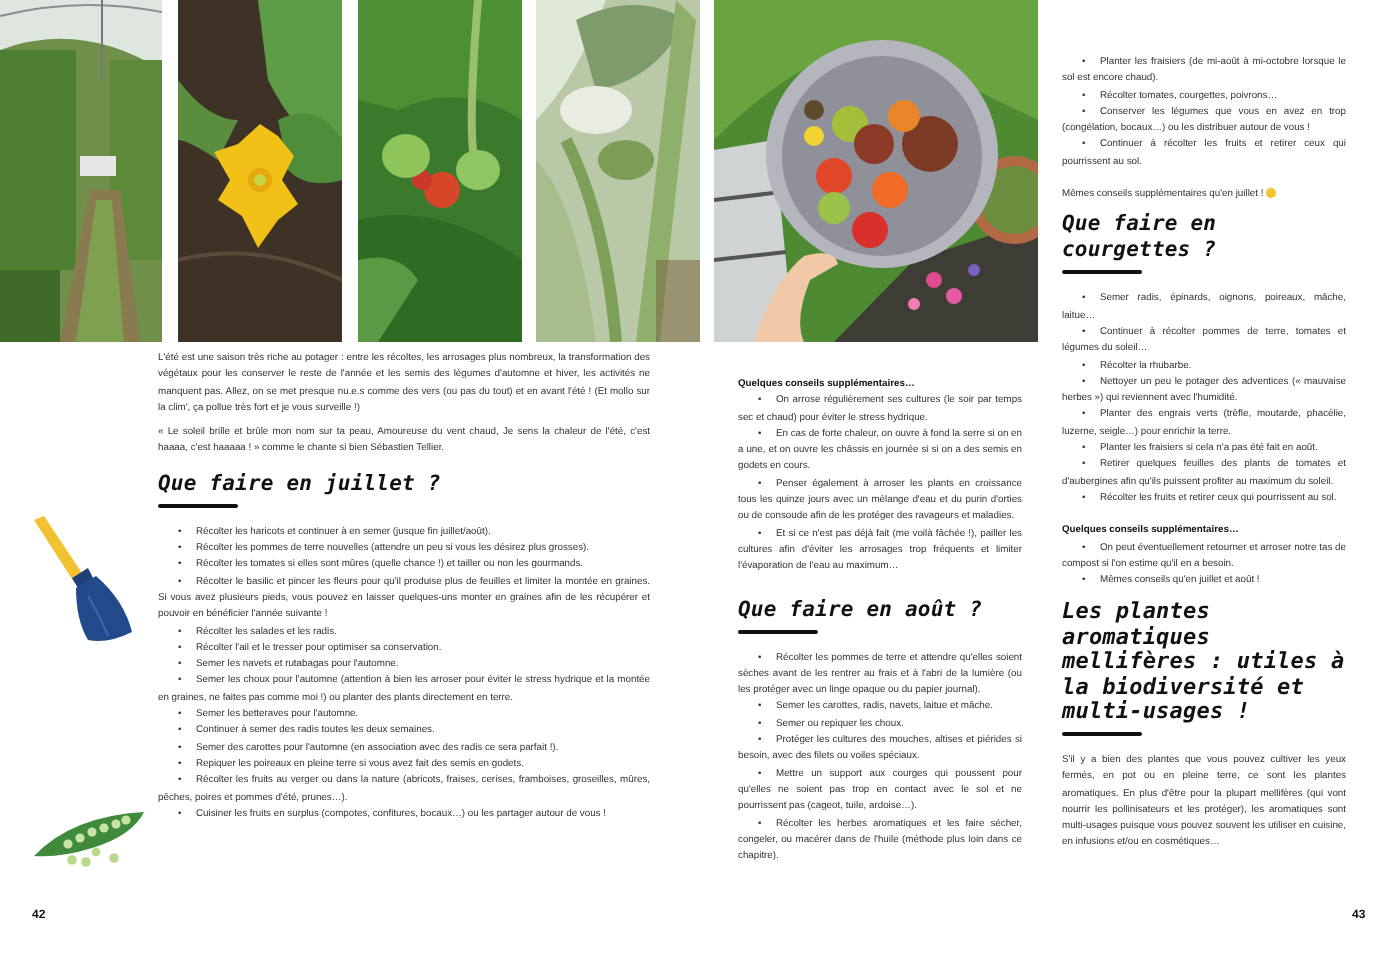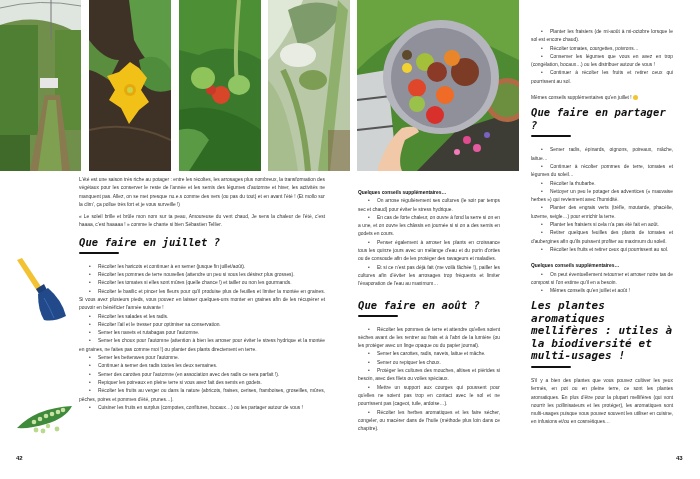--- a/index.html
+++ b/index.html
@@ -142,21 +142,21 @@
     <li>Semer les choux pour l'automne (attention à bien les arroser pour éviter le stress hydrique et la montée en graines, ne faites pas comme moi !) ou planter des plants directement en terre.</li>
     <li>Semer les betteraves pour l'automne.</li>
     <li>Continuer à semer des radis toutes les deux semaines.</li>
     <li>Semer des carottes pour l'automne (en association avec des radis ce sera parfait !).</li>
     <li>Repiquer les poireaux en pleine terre si vous avez fait des semis en godets.</li>
     <li>Récolter les fruits au verger ou dans la nature (abricots, fraises, cerises, framboises, groseilles, mûres, pêches, poires et pommes d'été, prunes…).</li>
     <li>Cuisiner les fruits en surplus (compotes, confitures, bocaux…) ou les partager autour de vous !</li>
   </ul>
 </div>
 
-<div class="col" style="left:358px; top:189px; width:142px;">
+<div class="col" style="left:369px; top:189px; width:142px;">
   <p class="bold">Quelques conseils supplémentaires…</p>
   <ul>
     <li>On arrose régulièrement ses cultures (le soir par temps sec et chaud) pour éviter le stress hydrique.</li>
     <li>En cas de forte chaleur, on ouvre à fond la serre si on en a une, et on ouvre les châssis en journée si si on a des semis en godets en cours.</li>
     <li>Penser également à arroser les plants en croissance tous les quinze jours avec un mélange d'eau et du purin d'orties ou de consoude afin de les protéger des ravageurs et maladies.</li>
     <li>Et si ce n'est pas déjà fait (me voilà fâchée !), pailler les cultures afin d'éviter les arrosages trop fréquents et limiter l'évaporation de l'eau au maximum…</li>
   </ul>
   <div class="h2" style="margin-top:10px;">Que faire en août ?</div>
   <div class="rule"></div>
   <ul>
@@ -173,21 +173,21 @@
   <ul>
     <li>Planter les fraisiers (de mi-août à mi-octobre lorsque le sol est encore chaud).</li>
     <li>Récolter tomates, courgettes, poivrons…</li>
     <li>Conserver les légumes que vous en avez en trop (congélation, bocaux…) ou les distribuer autour de vous !</li>
     <li>Continuer à récolter les fruits et retirer ceux qui pourrissent au sol.</li>
   </ul>
   <p style="margin-top:8px;">
     <span>Mêmes conseils supplémentaires qu'en juillet !</span>
     <span style="display:inline-block; width:5px; height:5px; border-radius:50%; background:#f4c430; vertical-align:middle;"></span>
   </p>
-  <div class="h2" style="margin-top:4px;">Que faire en partager ?</div>
+  <div class="h2" style="margin-top:4px;">Que faire en courgettes ?</div>
   <div class="rule"></div>
   <ul>
     <li>Semer radis, épinards, oignons, poireaux, mâche, laitue…</li>
     <li>Continuer à récolter pommes de terre, tomates et légumes du soleil…</li>
     <li>Récolter la rhubarbe.</li>
     <li>Nettoyer un peu le potager des adventices (« mauvaise herbes ») qui reviennent avec l'humidité.</li>
     <li>Planter des engrais verts (trèfle, moutarde, phacélie, luzerne, seigle…) pour enrichir la terre.</li>
     <li>Planter les fraisiers si cela n'a pas été fait en août.</li>
     <li>Retirer quelques feuilles des plants de tomates et d'aubergines afin qu'ils puissent profiter au maximum du soleil.</li>
     <li>Récolter les fruits et retirer ceux qui pourrissent au sol.</li>

